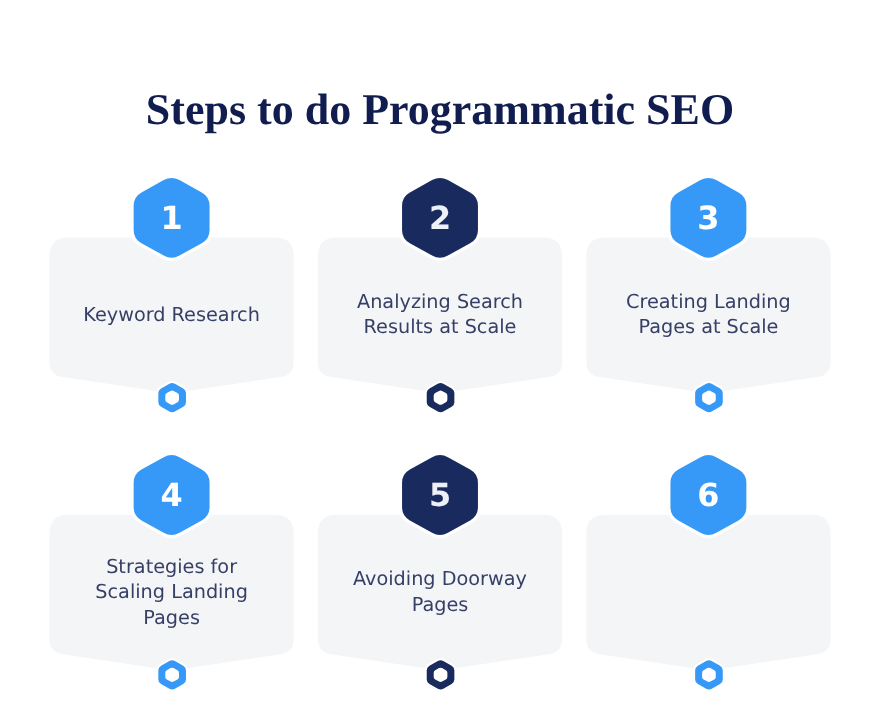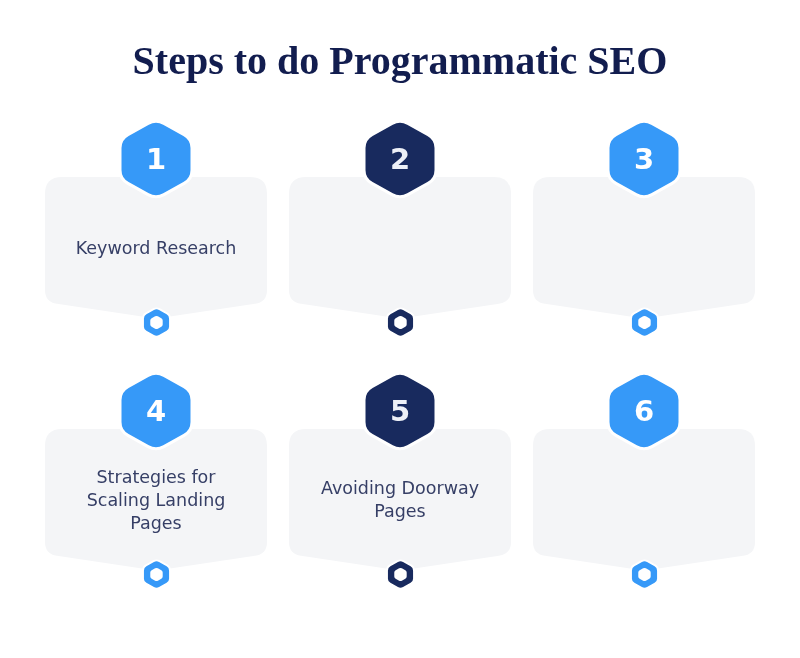--- a/index.html
+++ b/index.html
@@ -3,21 +3,21 @@
 <meta charset="utf-8">
 <style>
   html,body{margin:0;padding:0;}
   body{
     width:800px;height:658px;
     background:#ffffff;
     font-family:"DejaVu Sans","Liberation Sans",sans-serif;
     position:relative;
     overflow:hidden;
   }
-  .canvas{position:absolute;inset:0;}
+  .canvas{position:absolute;inset:0;margin-top:39px;}
   .page-title{
     position:absolute;
     left:0;top:38px;width:800px;
     text-align:center;
     font-family:"Liberation Serif","DejaVu Serif",serif;
     font-weight:bold;
     font-size:40px;
     line-height:46px;
     letter-spacing:0px;
     color:#121d4f;
@@ -96,34 +96,38 @@
   </div>
 
   <div class="step r1 c2">
     <svg class="card-bg" width="222" height="142" viewBox="0 0 222 142">
         <use href="#card-shape" fill="#f4f5f7"></use>
       </svg>
     <svg class="badge" viewBox="0 0 72 80">
         <use href="#hexagon" stroke="#ffffff" stroke-width="3" fill="#182a5e"></use>
       </svg>
     <div class="badge-num" style="color:#edf0f7">2</div>
+    <div class="card-text">Analyzing Search
+Results at Scale</div>
     <svg class="small-hex" viewBox="0 0 72 80">
         <use href="#hexagon" stroke="#ffffff" stroke-width="5" fill="#182a5e"></use>
         <use href="#hexagon" transform="translate(19.4,21.6) scale(0.46)" fill="#ffffff"></use>
       </svg>
   </div>
 
   <div class="step r1 c3">
     <svg class="card-bg" width="222" height="142" viewBox="0 0 222 142">
         <use href="#card-shape" fill="#f4f5f7"></use>
       </svg>
     <svg class="badge" viewBox="0 0 72 80">
         <use href="#hexagon" stroke="#ffffff" stroke-width="3" fill="#3699f8"></use>
       </svg>
     <div class="badge-num" style="color:#ffffff">3</div>
+    <div class="card-text">Creating Landing
+Pages at Scale</div>
     <svg class="small-hex" viewBox="0 0 72 80">
         <use href="#hexagon" stroke="#ffffff" stroke-width="5" fill="#3699f8"></use>
         <use href="#hexagon" transform="translate(19.4,21.6) scale(0.46)" fill="#ffffff"></use>
       </svg>
   </div>
 
   <div class="step r2 c1">
     <svg class="card-bg" width="222" height="142" viewBox="0 0 222 142">
         <use href="#card-shape" fill="#f4f5f7"></use>
       </svg>

